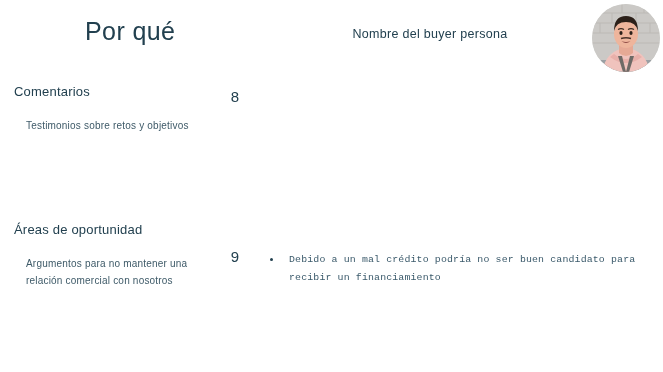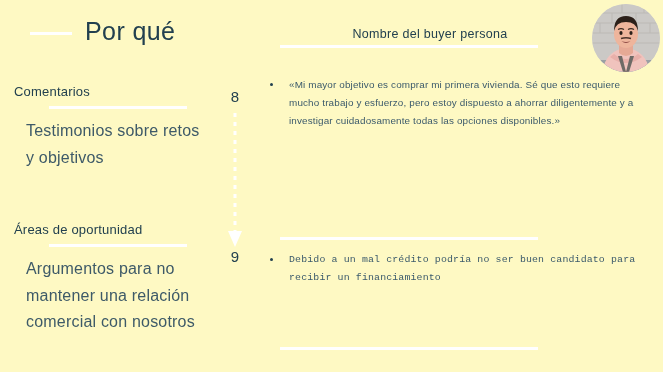--- a/index.html
+++ b/index.html
@@ -4,21 +4,21 @@
 <style>
   * { margin:0; padding:0; box-sizing:border-box; }
   html, body { width:663px; height:372px; }
   body {
     background:#01bfa5;
     font-family:"Liberation Sans", sans-serif;
     overflow:hidden;
     position:relative;
   }
 
-  .slide { position:absolute; inset:0; background:#fef9c3; }
+  .slide { position:absolute; inset:0; background:#ffffff; }
 
   
   #slide-title {
     position:absolute; left:30px; top:19px;
     display:flex; align-items:center; gap:13px;
   }
   #slide-title .dash {
     width:42px; height:3px; background:#ffffff; display:block;
     margin-top:4px;
   }
@@ -28,21 +28,21 @@
   }
 
   .lblock { text-align:left; }
   .lblock .lhead {
     font-size:13px; color:#22404f; line-height:1.25; letter-spacing:.2px;
   }
   .lblock .lrule {
     height:3px; background:#ffffff; margin:6px auto 9px auto; width:138px;
   }
   .lblock .ldesc {
-    font-size:16px; color:#3e5a68; line-height:1.65; letter-spacing:.2px;
+    font-size:10px; color:#3e5a68; line-height:1.65; letter-spacing:.2px;
     padding:0 12px;
   }
 
   #block-comentarios { position:absolute; left:14px; top:84px; width:208px; }
   #block-areas       { position:absolute; left:14px; top:222px; width:208px; }
 
   
   #flow { position:absolute; left:213px; top:0; width:44px; height:372px; }
   #flow .num {
     position:absolute; left:0; width:44px; text-align:center;
@@ -164,21 +164,20 @@
           <path d="M36 25.5 q3 -1.6 6 0" stroke="#3a2a20" stroke-width="1.2" fill="none"></path>
           <path d="M29 34.5 q5 -1.6 10 0" stroke="#4a332a" stroke-width="1.6" fill="none"></path>
           <path d="M29.5 37 q4.5 4 9 0 q-4.5 2 -9 0 z" fill="#8d4a44"></path>
           <path d="M26 52 l5 16 h3 l-4 -16 z" fill="#6e6a66"></path>
           <path d="M42 52 l-5 16 h-3 l4 -16 z" fill="#6e6a66"></path>
         </g>
       </svg>
     </div>
 
     <ul id="list-comentarios" class="blist">
-      <li>«Mi mayor objetivo es comprar mi primera vivienda. Sé que esto requiere mucho trabajo y esfuerzo, pero estoy dispuesto a ahorrar diligentemente y a investigar cuidadosamente todas las opciones disponibles.»</li>
     </ul>
 
     <div id="rule-mid" class="hrule"></div>
 
     <ul id="list-areas" class="blist">
       <li>Debido a un mal crédito podría no ser buen candidato para recibir un financiamiento</li>
     </ul>
 
     <div id="rule-bottom" class="hrule"></div>
 

